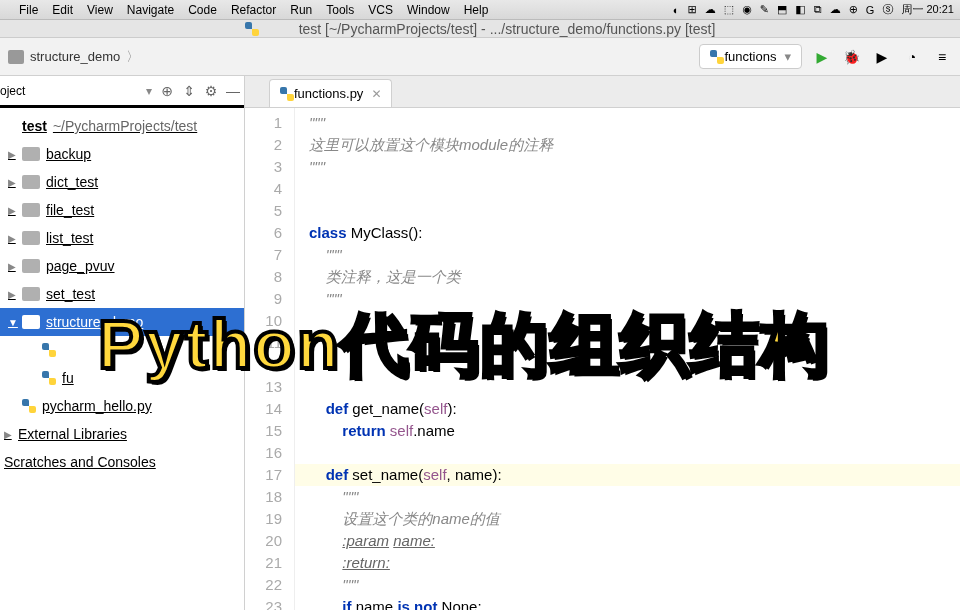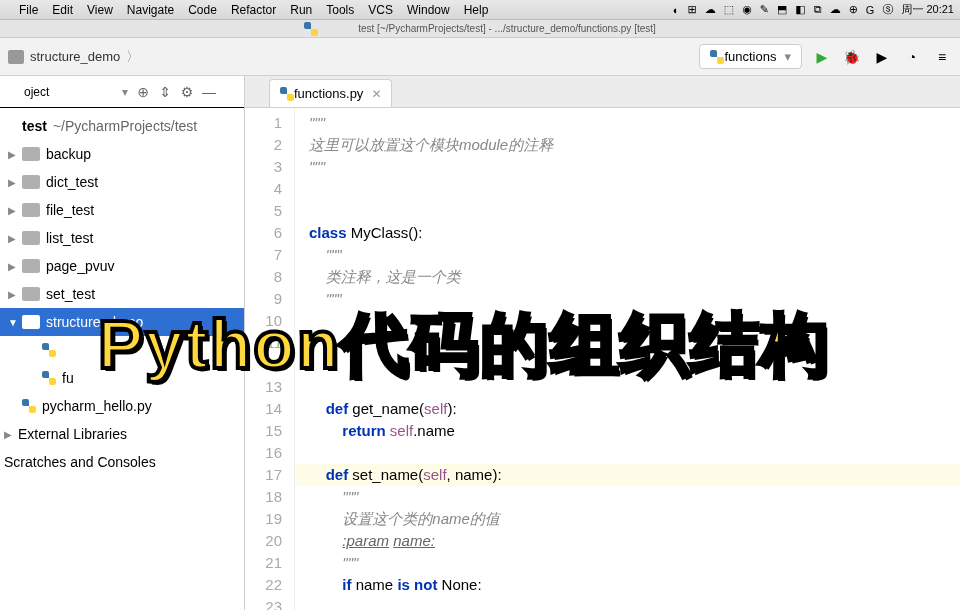--- a/index.html
+++ b/index.html
@@ -4,41 +4,41 @@
 <style>
 * { margin: 0; padding: 0; box-sizing: border-box; font-family: -apple-system, BlinkMacSystemFont, "Segoe UI", sans-serif; }
 body { width: 960px; height: 610px; background: #f0f0f0; overflow: hidden; position: relative; }
 
 .menubar { height: 20px; background: linear-gradient(#e8e8e8,#d8d8d8); display: flex; align-items: center; padding: 0 4px; font-size: 12px; border-bottom: 1px solid #bbb; }
 .menubar .apple { margin-right: 8px; font-size: 13px; }
 .menubar .mitem { padding: 0 7px; cursor: default; }
 .menubar .tray { margin-left: auto; display: flex; gap: 4px; font-size: 11px; align-items: center; }
 .menubar .tray span { padding: 0 2px; }
 
-.titlebar { height: 18px; background: #e5e5e5; display: flex; align-items: center; justify-content: center; font-size: 10px; color: #555; border-bottom: 1px solid #ccc; gap: 40px; }
+.titlebar { height: 18px; background: #e5e5e5; display: flex; align-items: center; justify-content: center; font-size: 14px; color: #555; border-bottom: 1px solid #ccc; gap: 40px; }
 
 .navbar { height: 38px; background: #f2f2f2; display: flex; align-items: center; border-bottom: 1px solid #d0d0d0; padding: 0 8px; }
 .breadcrumb { display: flex; align-items: center; font-size: 13px; color: #333; }
 .breadcrumb .folder-icon { width: 16px; height: 14px; background: #999; margin-right: 6px; border-radius: 2px; }
 .breadcrumb .chev { margin: 0 6px; color: #888; }
 .nav-right { margin-left: auto; display: flex; align-items: center; gap: 10px; }
 .run-config { display: flex; align-items: center; border: 1px solid #ccc; border-radius: 4px; padding: 4px 10px; background: #fff; font-size: 13px; text-align: right; }
 .run-config .dd { margin-left: 8px; color: #888; }
 .nav-icon { width: 20px; height: 20px; display: flex; align-items: center; justify-content: center; font-size: 14px; }
 .nav-icon.play { color: #3a3; }
 .nav-icon.bug { color: #4a4; }
 
 .main { display: flex; height: 534px; }
 
 .sidebar { width: 245px; background: #fff; border-right: 1px solid #d0d0d0; display: flex; flex-direction: column; }
-.sidebar-header { height: 32px; display: flex; align-items: center; border-bottom: 1px solid #000000; padding: 0 24px; font-size: 12px; }
+.sidebar-header { height: 32px; display: flex; align-items: center; border-bottom: 3px solid #000000; padding: 0 0; font-size: 12px; }
 .sidebar-header .title { flex: 1; }
 .sidebar-header .sicon { width: 22px; display: flex; justify-content: center; color: #666; font-size: 14px; }
 .tree { font-size: 14px; padding-top: 4px; overflow: hidden; }
-.tree-row { display: flex; align-items: center; height: 28px; padding-left: 4px; }
+.tree-row { display: flex; align-items: center; height: 28px; padding-left: 4px; text-decoration: underline; }
 .tree-row.root { font-weight: bold; }
 .tree-row.root .path { font-weight: normal; color: #666; margin-left: 6px; }
 .tree-row.l1 { padding-left: 8px; }
 .tree-row.l2 { padding-left: 28px; }
 .tree-row.sel { background: #2d6fd2; color: #fff; }
 .tree-row .tw { width: 14px; color: #888; font-size: 10px; }
 .tree-row.sel .tw { color: #fff; }
 .tree-row .ficon { width: 18px; height: 14px; background: #b0b0b0; border-radius: 2px; margin-right: 6px; }
 .tree-row.sel .ficon { background: #fff; }
 
@@ -251,20 +251,21 @@
           <div class="code-line"></div>
           <div class="code-line"></div>
           <div class="code-line"></div>
           <div class="code-line">    <span class="kw">def</span> get_name(<span class="self">self</span>):</div>
           <div class="code-line">        <span class="kw">return</span> <span class="self">self</span>.name</div>
           <div class="code-line"></div>
           <div class="code-line hl">    <span class="kw">def</span> set_name(<span class="self">self</span>, name):</div>
           <div class="code-line">        <span class="str">"""</span></div>
           <div class="code-line">        <span class="comment">设置这个类的name的值</span></div>
           <div class="code-line">        <span class="doctag">:param</span> <span class="param">name:</span></div>
+          <div class="code-line">        <span class="doctag">:return:</span></div>
           <div class="code-line">        <span class="str">"""</span></div>
           <div class="code-line">        <span class="kw">if</span> name <span class="kw">is not</span> None:</div>
         </div>
     </div>
   </div>
 </div>
 
 <div class="overlay-title">Python代码的组织结构</div>
 
 </body></html>

